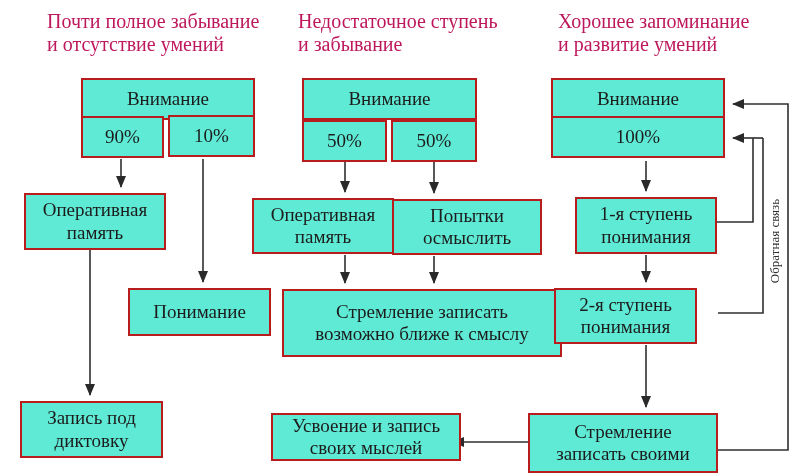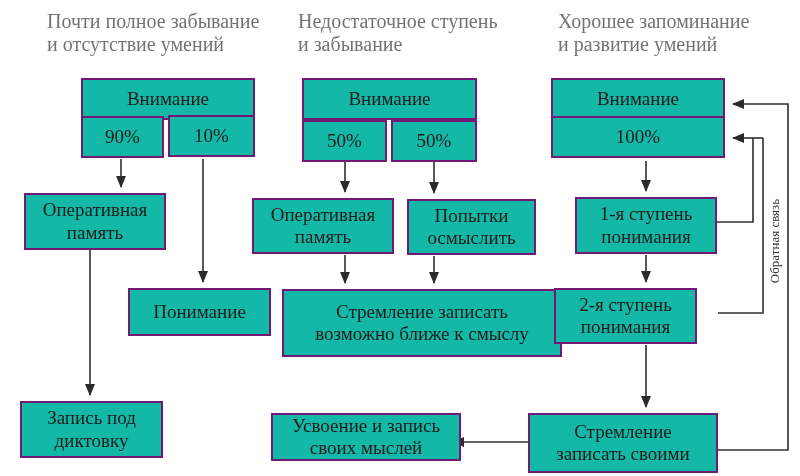--- a/index.html
+++ b/index.html
@@ -22,27 +22,27 @@
     top: 0;
     width: 800px;
     height: 476px;
   }
   .hdr {
     position: absolute;
     font-size: 20px;
     line-height: 23px;
     white-space: pre-line;
     text-align: left;
-    color: #737373;
+    color: #be185d;
   }
   .box {
     position: absolute;
     box-sizing: border-box;
-    border: 2px solid #701a75;
-    background: #14b8a6;
+    border: 2px solid #b91c1c;
+    background: #5eead4;
     display: flex;
     align-items: center;
     justify-content: center;
     text-align: center;
     white-space: pre-line;
     font-size: 19px;
     line-height: 1.18;
     color: #1c1c1c;
     padding: 19px 3px;
   }
@@ -104,21 +104,21 @@
 память</div>
   <div class="box" style="left:128px; top:288px; width:143px; height:48px">Понимание</div>
   <div class="box" style="left:20px; top:401px; width:143px; height:57px">Запись под
 диктовку</div>
 
   <div class="box" style="left:302px; top:78px; width:175px; height:39px">Внимание</div>
   <div class="box" style="left:302px; top:120px; width:85px; height:39px">50%</div>
   <div class="box" style="left:391px; top:120px; width:86px; height:39px">50%</div>
   <div class="box" style="left:252px; top:198px; width:142px; height:56px">Оперативная
 память</div>
-  <div class="box" style="left:407px; top:199px; width:129px; height:56px">Попытки
+  <div class="box" style="left:392px; top:199px; width:150px; height:56px">Попытки
 осмыслить</div>
   <div class="box" style="left:282px; top:289px; width:280px; height:68px">Стремление записать
 возможно ближе к смыслу</div>
   <div class="box" style="left:271px; top:413px; width:190px; height:48px">Усвоение и запись
 своих мыслей</div>
 
   <div class="box" style="left:551px; top:78px; width:174px; height:40px">Внимание</div>
   <div class="box" style="left:551px; top:116px; width:174px; height:38px">100%</div>
   <div class="box" style="left:575px; top:197px; width:142px; height:57px">1-я ступень
 понимания</div>

